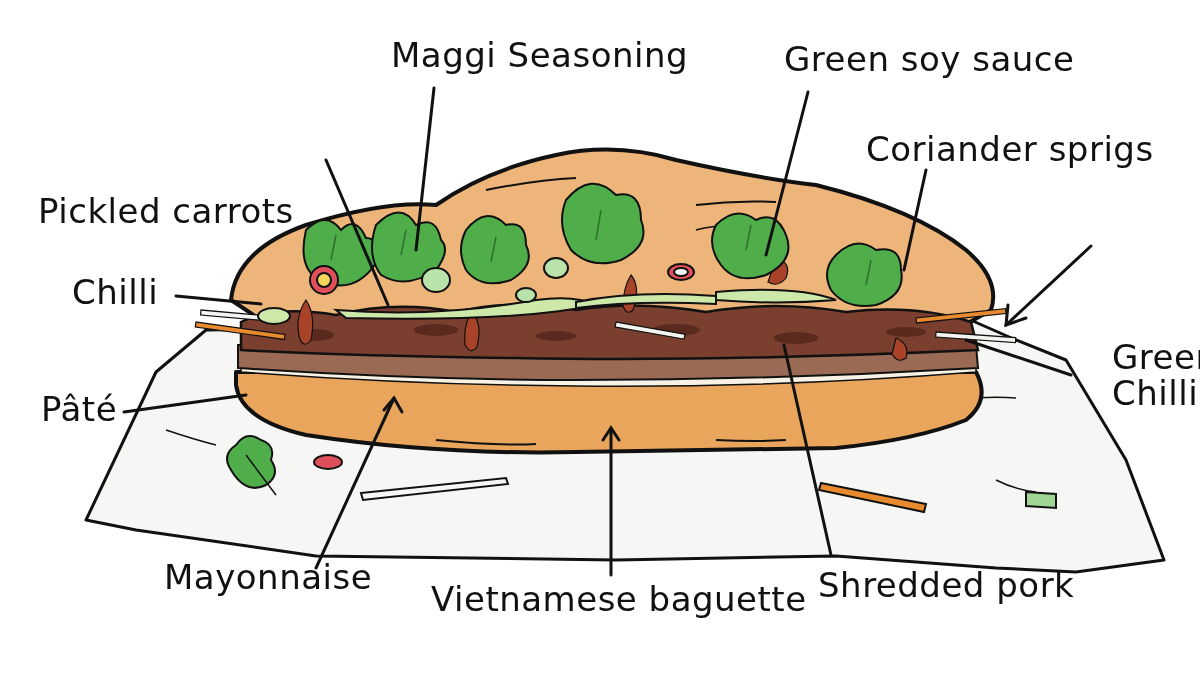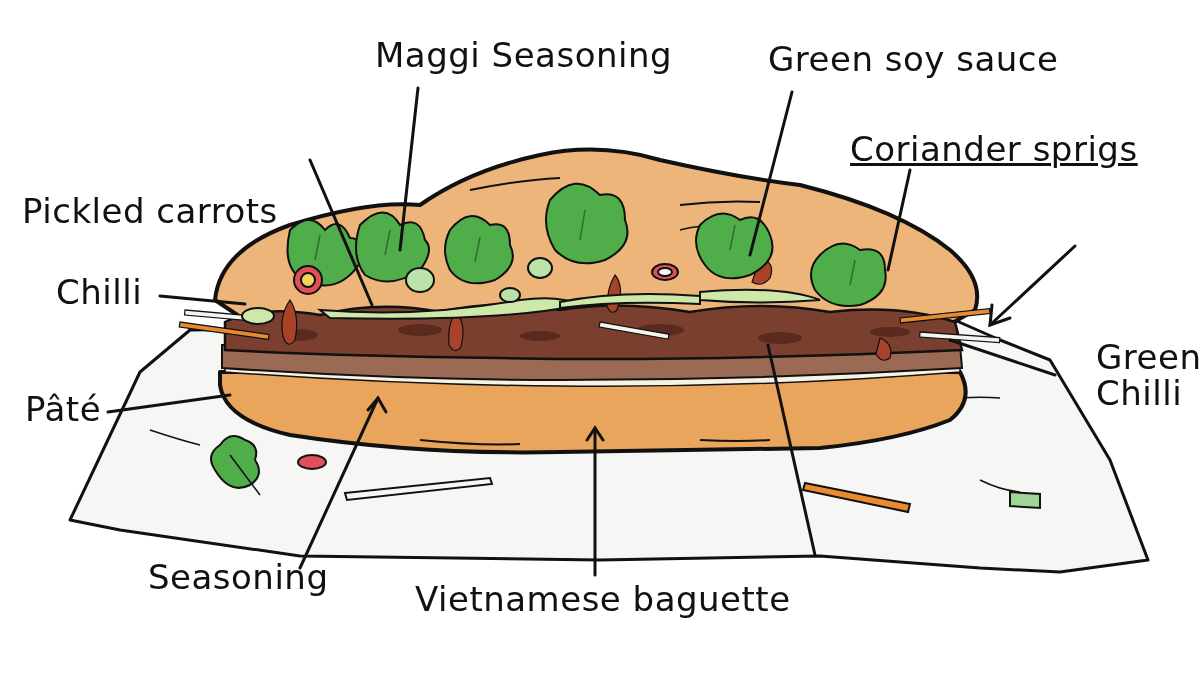--- a/index.html
+++ b/index.html
@@ -1,17 +1,17 @@
 <!DOCTYPE html>
 <html><head>
 <meta charset="utf-8">
 <style>
   html, body { margin: 0; padding: 0; background: #ffffff; }
   body { width: 1200px; height: 675px; overflow: hidden; position: relative; }
-  #stage { position: absolute; left: 0; top: 0; width: 988px; height: 675px; }
+  #stage { position: absolute; left: 16px; top: 0; width: 988px; height: 675px; }
   svg { position: absolute; left: 0; top: 0; }
   .label {
     position: absolute;
     font-family: "DejaVu Sans", sans-serif;
     font-size: 34px;
     color: #111;
     white-space: nowrap;
     letter-spacing: 0.5px;
     line-height: 1.0;
     transform-origin: left center;
@@ -128,24 +128,25 @@
       <line x1="300" y1="568" x2="378" y2="398"></line>
       <polyline points="368,410 378,398 386,412"></polyline>
       <line x1="595" y1="575" x2="595" y2="428"></line>
       <polyline points="587,440 595,428 603,440"></polyline>
       <line x1="815" y1="555" x2="768" y2="345"></line>
     </g>
   </svg>
 
   <div class="label" style="left:375px; top:38px;">Maggi Seasoning</div>
   <div class="label" style="left:768px; top:42px;">Green soy sauce</div>
-  <div class="label" style="left:850px; top:132px;text-decoration:underline;">Coriander sprigs</div>
+  <div class="label" style="left:850px; top:132px;">Coriander sprigs</div>
   <div class="label" style="left:22px;  top:194px;">Pickled carrots</div>
   <div class="label" style="left:40px;  top:275px;margin-left:16px;">Chilli</div>
   <div class="label stack" style="left:1060px; top:340px;margin-left:36px;">
     <div>Green</div>
     <div>Chilli</div>
   </div>
   <div class="label" style="left:25px;  top:392px;">Pâté</div>
-  <div class="label" style="left:148px; top:560px;">Seasoning</div>
+  <div class="label" style="left:148px; top:560px;">Mayonnaise</div>
   <div class="label" style="left:415px; top:582px;">Vietnamese baguette</div>
+  <div class="label" style="left:802px; top:568px;">Shredded pork</div>
 
 </div>
 
 </body></html>

